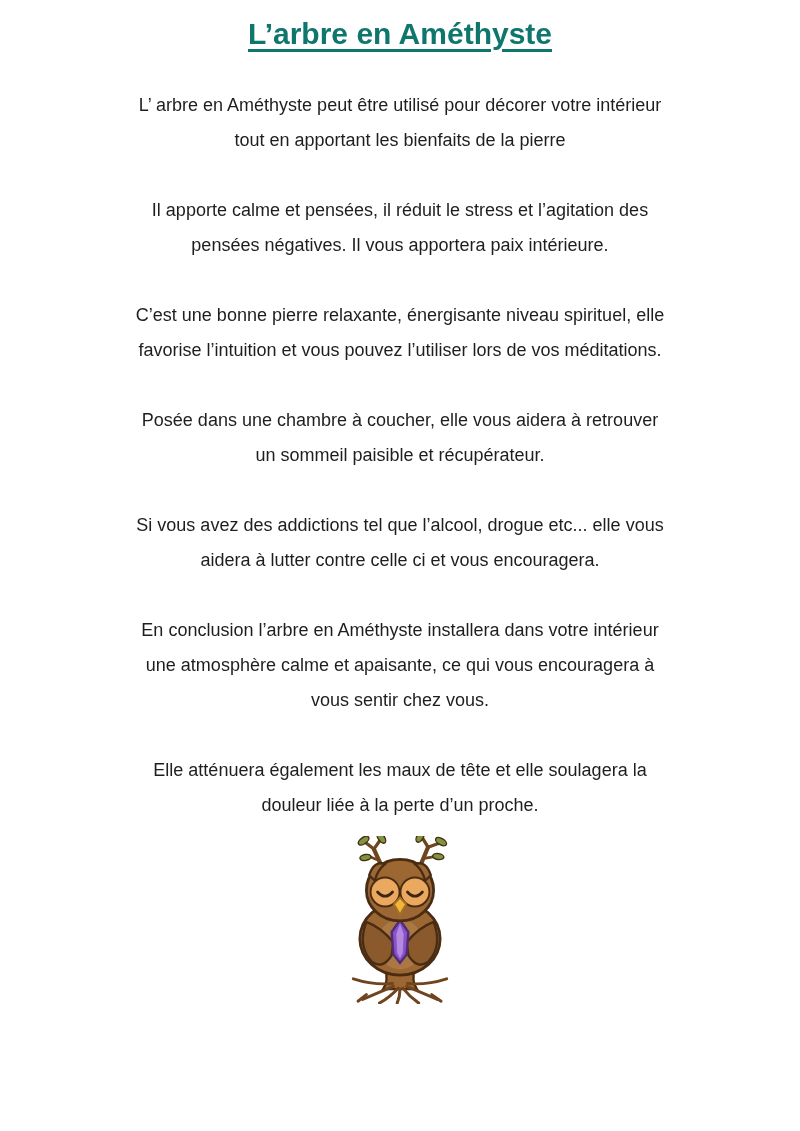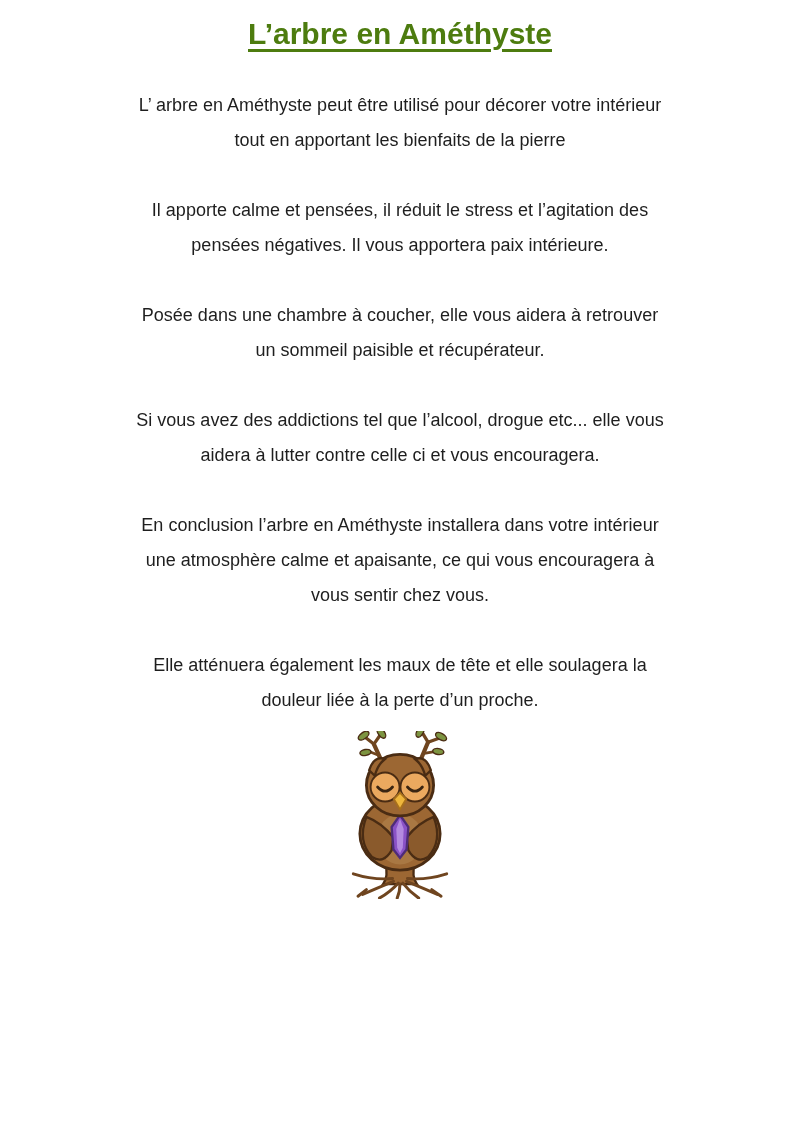--- a/index.html
+++ b/index.html
@@ -18,21 +18,21 @@
     box-sizing: border-box;
     width: 800px;
     height: 1131px;
     padding: 14px 18px 0;
     text-align: center;
   }
   .title {
     font-size: 30px;
     line-height: 40px;
     font-weight: 700;
-    color: #4d7c0f;
+    color: #0f766e;
     margin: 0 0 34px 0;
     text-decoration: underline;
     text-decoration-thickness: 3px;
     text-underline-offset: 5px;
     text-align: center;
   }
   .para {
     font-size: 18px;
     line-height: 35px;
     margin: 0 0 35px 0;
@@ -50,20 +50,22 @@
 <body>
 
 <div class="page">
 
   <h1 class="title">L’arbre en Améthyste</h1>
 
   <p class="para">L’ arbre en Améthyste peut être utilisé pour décorer votre intérieur
 tout en apportant les bienfaits de la pierre</p>
   <p class="para">Il apporte calme et pensées, il réduit le stress et l’agitation des
 pensées négatives. Il vous apportera paix intérieure.</p>
+  <p class="para">C’est une bonne pierre relaxante, énergisante niveau spirituel, elle
+favorise l’intuition et vous pouvez l’utiliser lors de vos méditations.</p>
   <p class="para">Posée dans une chambre à coucher, elle vous aidera à retrouver
 un sommeil paisible et récupérateur.</p>
   <p class="para">Si vous avez des addictions tel que l’alcool, drogue etc... elle vous
 aidera à lutter contre celle ci et vous encouragera.</p>
   <p class="para">En conclusion l’arbre en Améthyste installera dans votre intérieur
 une atmosphère calme et apaisante, ce qui vous encouragera à
 vous sentir chez vous.</p>
   <p class="para">Elle atténuera également les maux de tête et elle soulagera la
 douleur liée à la perte d’un proche.</p>
 

